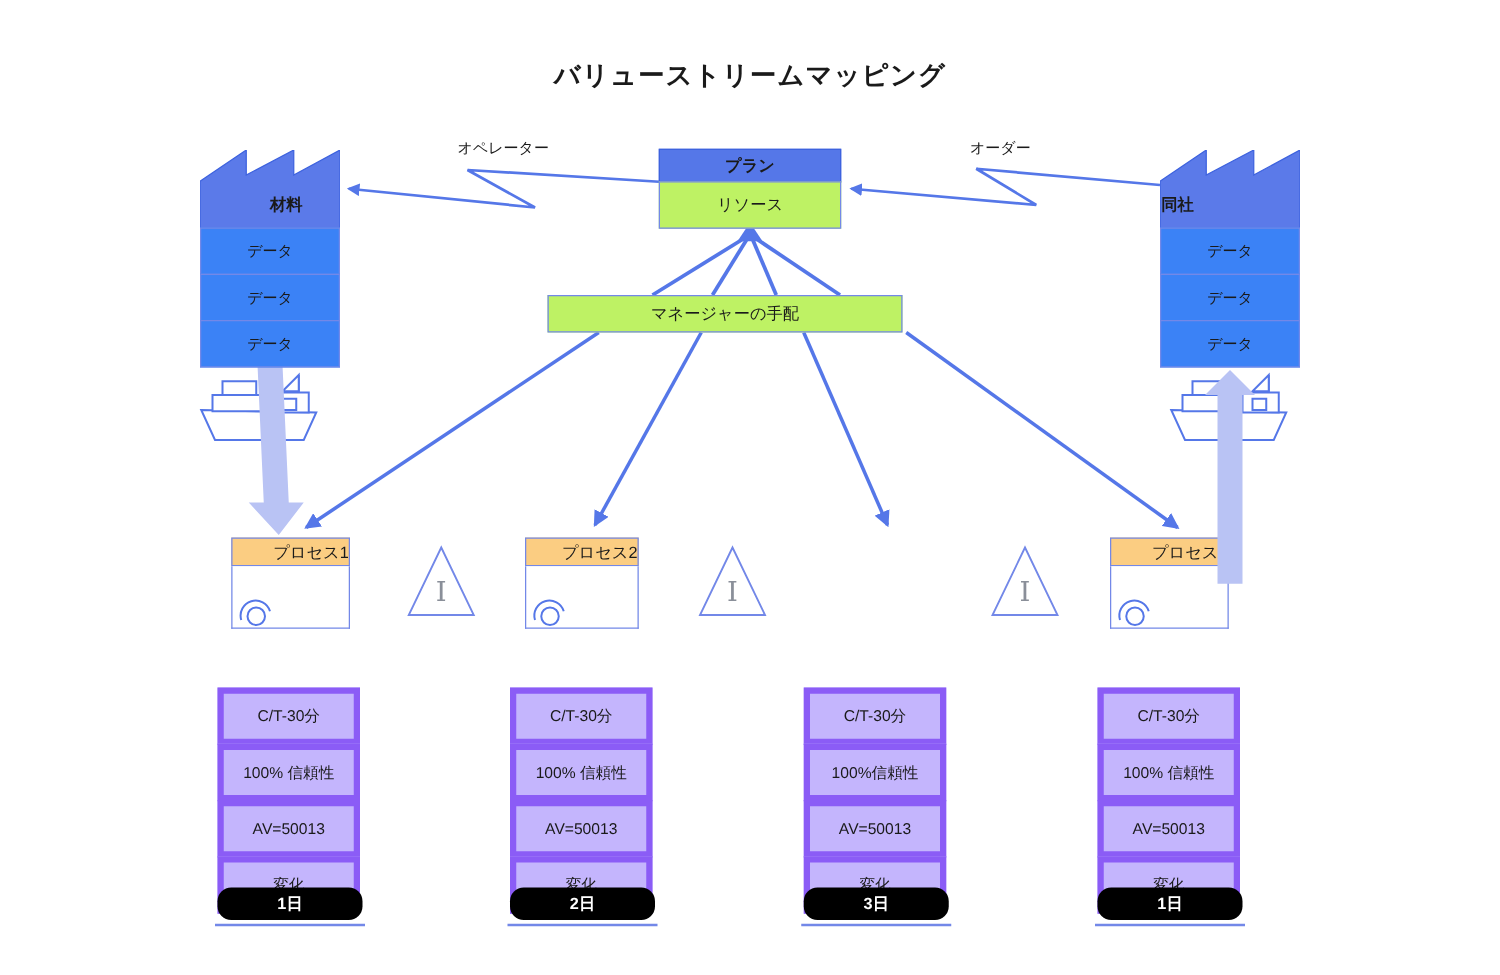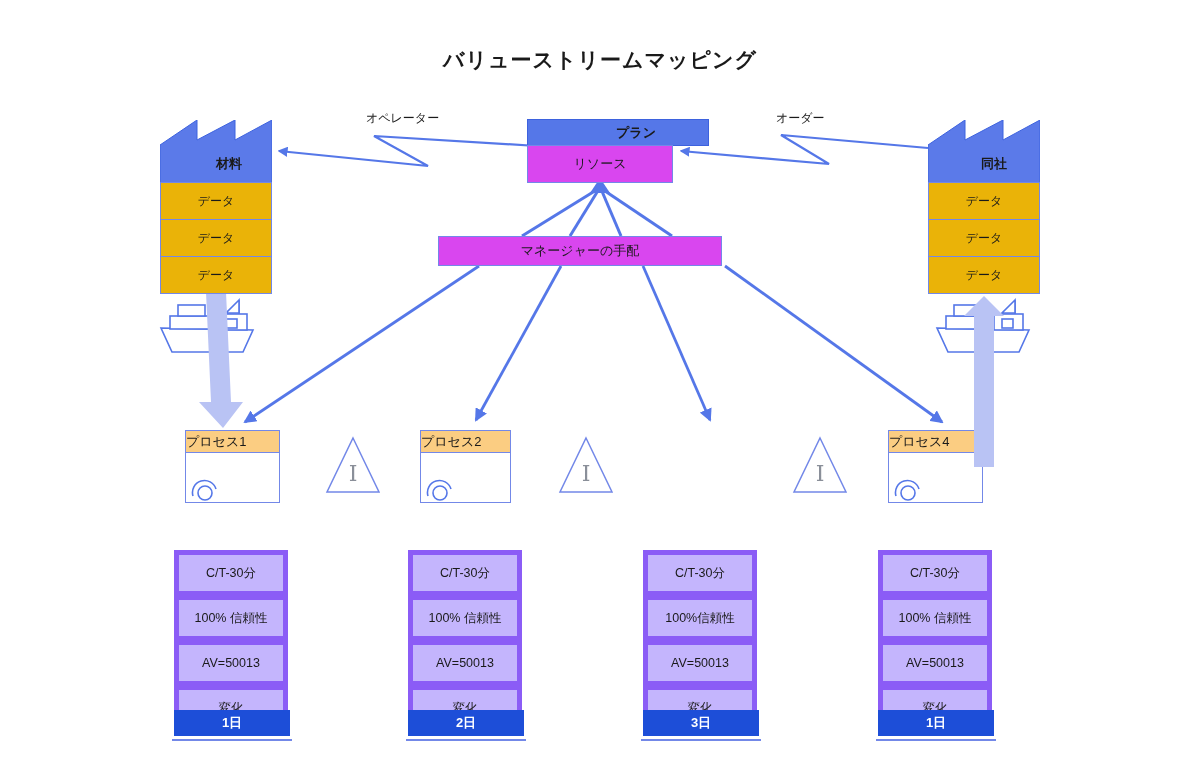--- a/index.html
+++ b/index.html
@@ -10,37 +10,37 @@
   svg{display:block;}
   
   #ships-layer{z-index:1;}
   #connector-layer{z-index:2;}
   .node{z-index:3;}
   #overlay-layer{z-index:4;pointer-events:none;}
 
   
   .box-hdr{background:#5577e8;border:1px solid #3d62de;text-align:center;font-size:13px;font-weight:bold;
            display:flex;align-items:center;justify-content:center;}
-  .box-body{background:#d946ef;border:1px solid #7388e8;text-align:center;font-size:13px;
+  .box-body{background:#bef264;border:1px solid #7388e8;text-align:center;font-size:13px;
             display:flex;align-items:center;justify-content:center;}
   
   .factory-name{text-align:center;font-size:13px;font-weight:bold;z-index:3;}
-  .data-row{background:#eab308;border:1px solid #7388e8;width:110px;height:36px;
+  .data-row{background:#3b82f6;border:1px solid #7388e8;width:110px;height:36px;
             display:flex;align-items:center;justify-content:center;font-size:12px;}
   
   .proc-hdr{background:#fbcd82;border:1px solid #7388e8;height:21px;display:flex;align-items:center;
-            justify-content:flex-start;font-size:13px;}
+            justify-content:flex-end;font-size:13px;}
   .proc-body{background:#ffffff;border:1px solid #7388e8;border-top:none;height:49px;position:relative;}
   
   .metric-row{background:#c4b5fd;border:5px solid #8b5cf6;height:36px;margin-top:-1px;
               display:flex;align-items:center;justify-content:center;font-size:12.5px;}
   .metric-row:first-child{margin-top:0;}
   
-  .time-bar{background:#1d4ed8;height:26px;display:flex;align-items:center;justify-content:center;
-            font-size:13px;font-weight:bold;color:#ffffff;}
+  .time-bar{background:#000000;height:26px;display:flex;align-items:center;justify-content:center;
+            font-size:13px;font-weight:bold;color:#ffffff;border-radius:11px;}
   .time-line{border-top:2px solid #7388e8;height:0;}
   .info-label{font-size:12px;}
 </style>
 </head>
 <body>
 
 <div id="stage">
 
   <div class="abs" id="title">バリューストリームマッピング</div>
 
@@ -87,21 +87,21 @@
     <polygon points="600,178 590,193 610,193" fill="#5577e8"></polygon>
 
     <g stroke="#5577e8" stroke-width="2.8" fill="none">
       <line x1="479" y1="266" x2="245" y2="422" marker-end="url(#arr)"></line>
       <line x1="561" y1="266" x2="476" y2="420" marker-end="url(#arr)"></line>
       <line x1="643" y1="266" x2="710" y2="420" marker-end="url(#arr)"></line>
       <line x1="725" y1="266" x2="942" y2="422" marker-end="url(#arr)"></line>
     </g>
   </svg>
 
-  <div class="abs node box-hdr" style="left:527px;top:119px;width:144px;height:25px;padding-left:36px;">
+  <div class="abs node box-hdr" style="left:527px;top:119px;width:144px;height:25px;">
     <span>プラン</span>
   </div>
   <div class="abs node box-body" style="left:527px;top:145px;width:144px;height:36px;">
     <span>リソース</span>
   </div>
 
   <div class="abs node info-label" style="left:366px;top:110px;">オペレーター</div>
   <div class="abs node info-label" style="left:776px;top:110px;">オーダー</div>
 
   <div class="abs node box-body" style="left:438px;top:236px;width:282px;height:28px;">
@@ -114,21 +114,21 @@
   <div class="abs node factory-name" style="left:160px;top:155px;width:112px;margin-left:13px;">材料</div>
   <div class="abs node" style="left:160px;top:182px;">
     <div class="data-row">データ</div>
     <div class="data-row" style="margin-top:-1px;">データ</div>
     <div class="data-row" style="margin-top:-1px;">データ</div>
   </div>
 
   <svg class="abs node" style="left:928px;top:120px;" width="112" height="63" viewBox="0 0 112 63">
     <path d="M0,63 L0,25 L37,0 L37,20 L75,0 L75,20 L112,0 L112,63 Z" fill="#5b7ae9" stroke="#3d62de" stroke-width="1"></path>
   </svg>
-  <div class="abs node factory-name" style="left:928px;top:155px;width:132px;">同社</div>
+  <div class="abs node factory-name" style="left:876px;top:155px;width:132px;">同社</div>
   <div class="abs node" style="left:928px;top:182px;">
     <div class="data-row">データ</div>
     <div class="data-row" style="margin-top:-1px;">データ</div>
     <div class="data-row" style="margin-top:-1px;">データ</div>
   </div>
 
   <div class="abs node" style="left:185px;top:430px;width:95px;">
     <div class="proc-hdr">
       <span>プロセス1</span>
     </div>

